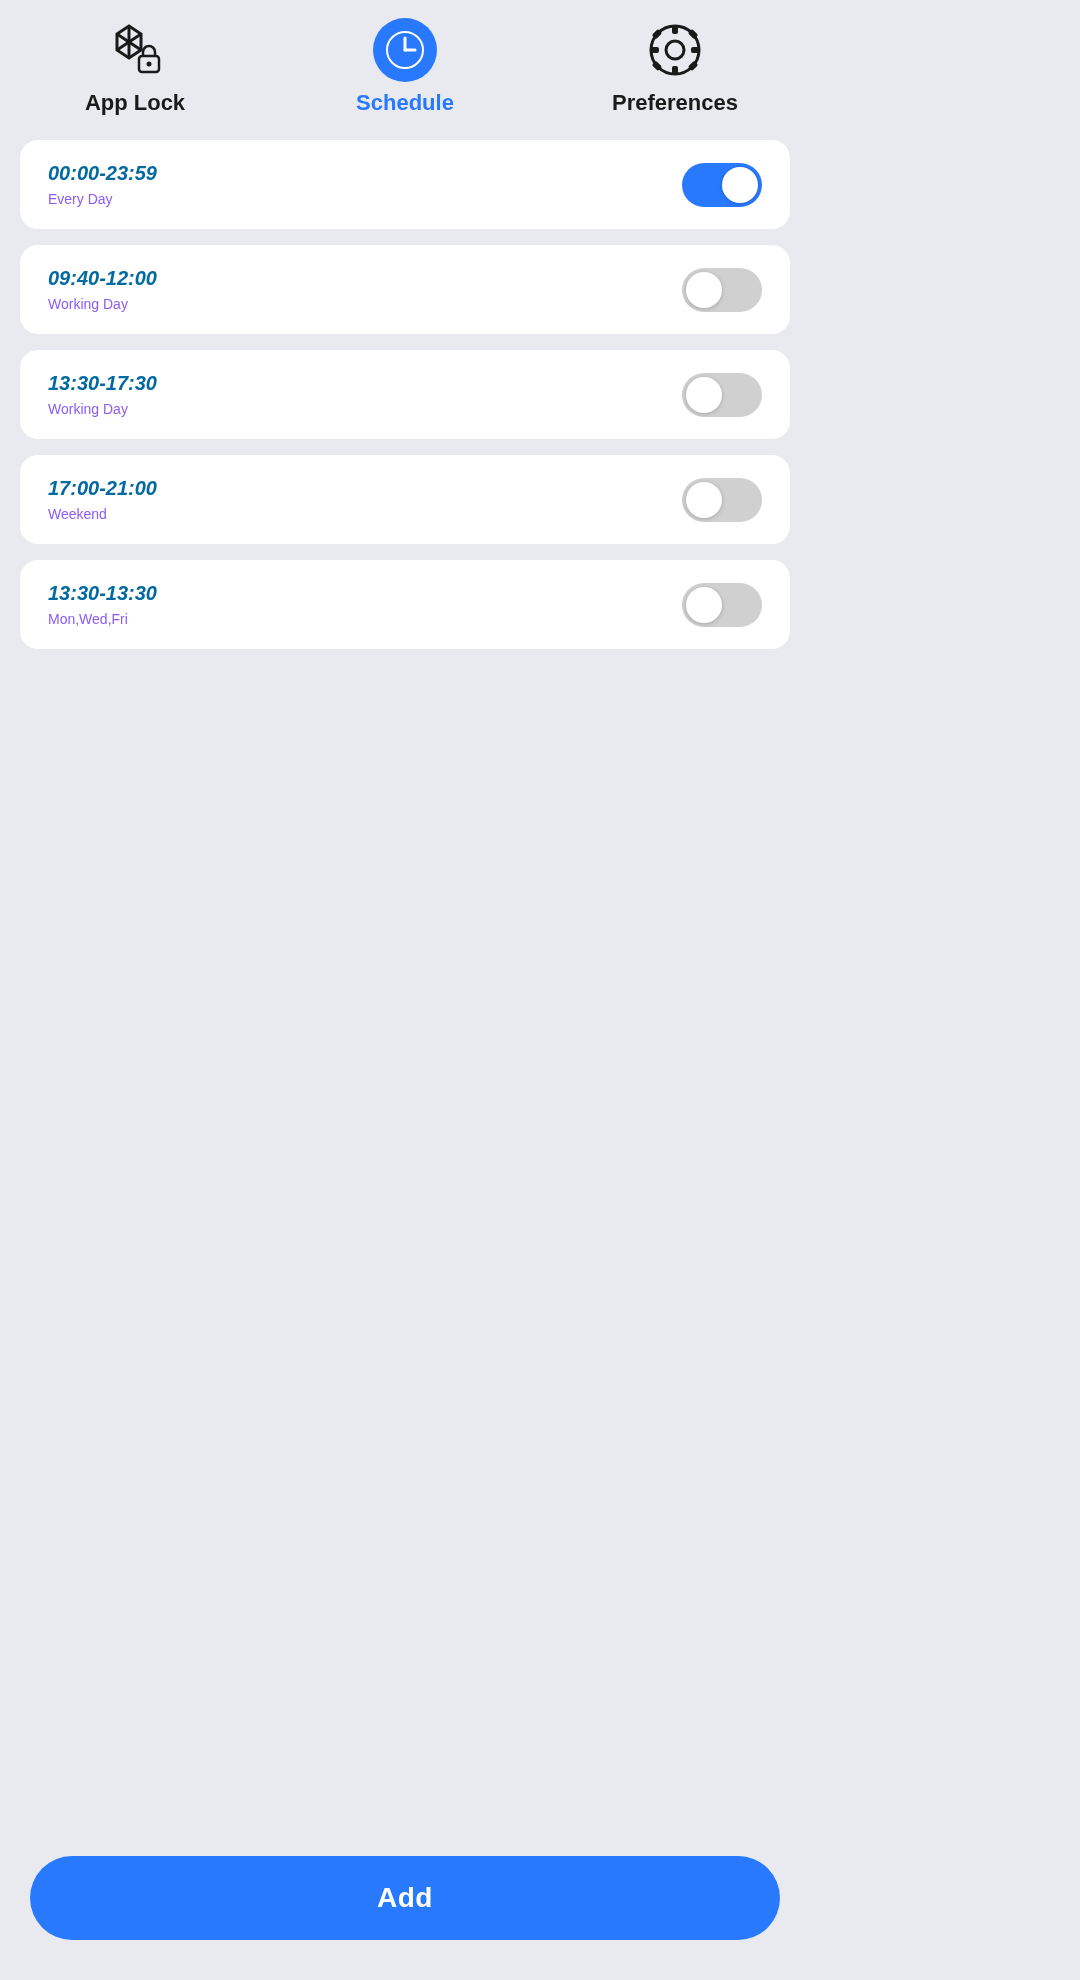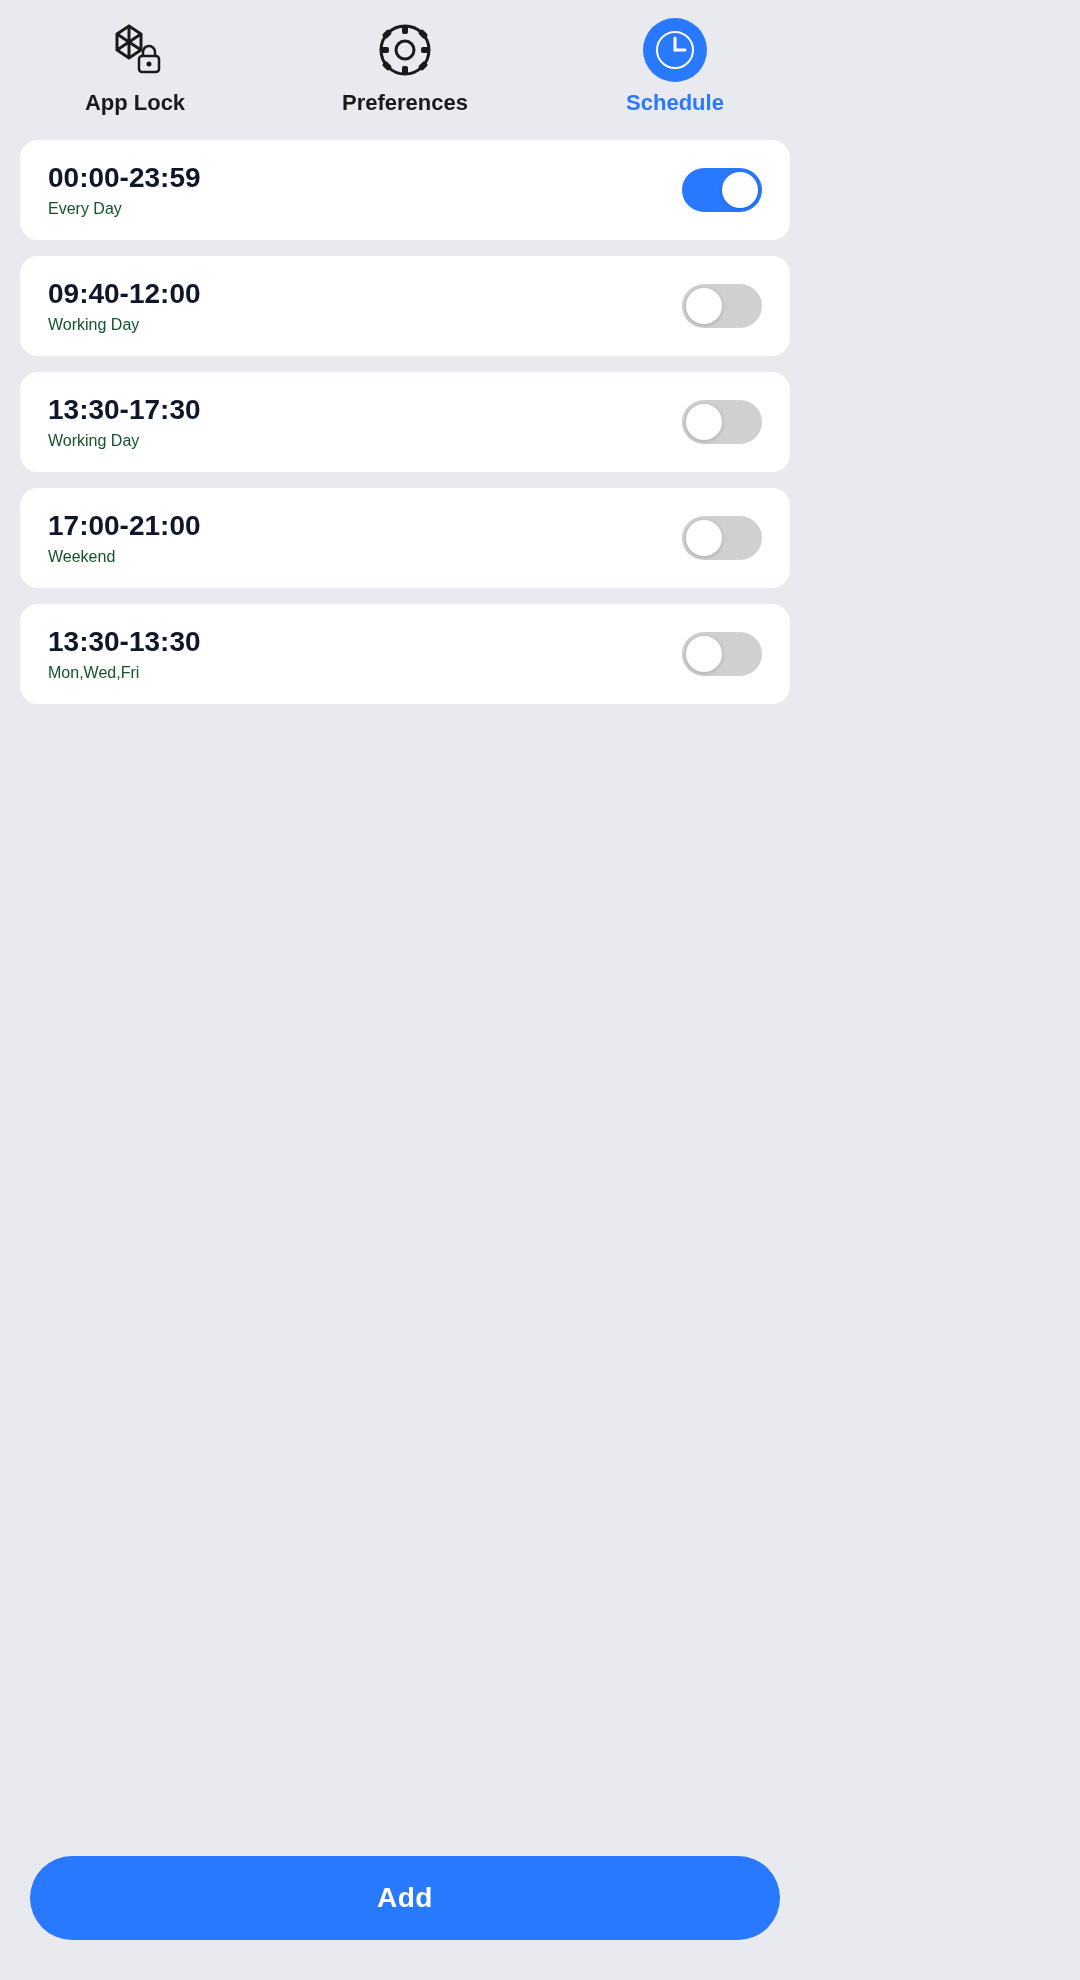--- a/index.html
+++ b/index.html
@@ -80,28 +80,29 @@
       align-items: center;
     }
 
     .schedule-info {
       display: flex;
       flex-direction: column;
       gap: 6px;
     }
 
     .schedule-time {
-      font-size: 28px;
+      font-size: 20px;
       font-weight: 600;
-      color: #0f172a;
+      color: #0369a1;
+      font-style: italic;
     }
 
     .schedule-days {
-      font-size: 16px;
-      color: #14532d;
+      font-size: 14px;
+      color: #8b5cf6;
     }
 
     
     .toggle {
       width: 80px;
       height: 44px;
       border-radius: 22px;
       position: relative;
       cursor: pointer;
       flex-shrink: 0;
@@ -175,50 +176,50 @@
         <path d="M36 34 V30 a6 6 0 0 1 12 0 V34" fill="none" stroke="#1a1a1a" stroke-width="2.5"></path>
         <circle cx="42" cy="42" r="2.5" fill="#1a1a1a"></circle>
       </svg>
     </div>
     <span class="nav-label">App Lock</span>
   </div>
 
 
   <div class="nav-item">
     <div class="nav-icon">
+      <div class="schedule-circle">
+        <svg width="40" height="40" viewBox="0 0 40 40" fill="none">
+          <circle cx="20" cy="20" r="18" fill="none" stroke="white" stroke-width="2"></circle>
+          <line x1="20" y1="8" x2="20" y2="20" stroke="white" stroke-width="3" stroke-linecap="round"></line>
+          <line x1="20" y1="20" x2="30" y2="20" stroke="white" stroke-width="3" stroke-linecap="round"></line>
+        </svg>
+      </div>
+    </div>
+    <span class="nav-label active">Schedule</span>
+  </div>
+
+  <div class="nav-item">
+    <div class="nav-icon">
       <svg width="58" height="58" viewBox="0 0 58 58" fill="none">
         <circle cx="29" cy="29" r="24" fill="none" stroke="#1a1a1a" stroke-width="3"></circle>
         <circle cx="29" cy="29" r="9" fill="none" stroke="#1a1a1a" stroke-width="3"></circle>
 
         <rect x="26" y="4" width="6" height="9" rx="2" fill="#1a1a1a"></rect>
         <rect x="26" y="45" width="6" height="9" rx="2" fill="#1a1a1a"></rect>
         <rect x="4" y="26" width="9" height="6" rx="2" fill="#1a1a1a"></rect>
         <rect x="45" y="26" width="9" height="6" rx="2" fill="#1a1a1a"></rect>
         <rect x="9" y="9" width="6" height="9" rx="2" fill="#1a1a1a" transform="rotate(45 12 12)"></rect>
         <rect x="43" y="9" width="6" height="9" rx="2" fill="#1a1a1a" transform="rotate(-45 46 12)"></rect>
         <rect x="9" y="40" width="6" height="9" rx="2" fill="#1a1a1a" transform="rotate(-45 12 46)"></rect>
         <rect x="43" y="40" width="6" height="9" rx="2" fill="#1a1a1a" transform="rotate(45 46 46)"></rect>
       </svg>
     </div>
     <span class="nav-label">Preferences</span>
   </div>
 
-  <div class="nav-item">
-    <div class="nav-icon">
-      <div class="schedule-circle">
-        <svg width="40" height="40" viewBox="0 0 40 40" fill="none">
-          <circle cx="20" cy="20" r="18" fill="none" stroke="white" stroke-width="2"></circle>
-          <line x1="20" y1="8" x2="20" y2="20" stroke="white" stroke-width="3" stroke-linecap="round"></line>
-          <line x1="20" y1="20" x2="30" y2="20" stroke="white" stroke-width="3" stroke-linecap="round"></line>
-        </svg>
-      </div>
-    </div>
-    <span class="nav-label active">Schedule</span>
-  </div>
-
 </nav>
 
 <div class="schedule-list">
 
   <div class="schedule-card">
     <div class="schedule-info">
       <span class="schedule-time">00:00-23:59</span>
       <span class="schedule-days">Every Day</span>
     </div>
     <div class="toggle on">

